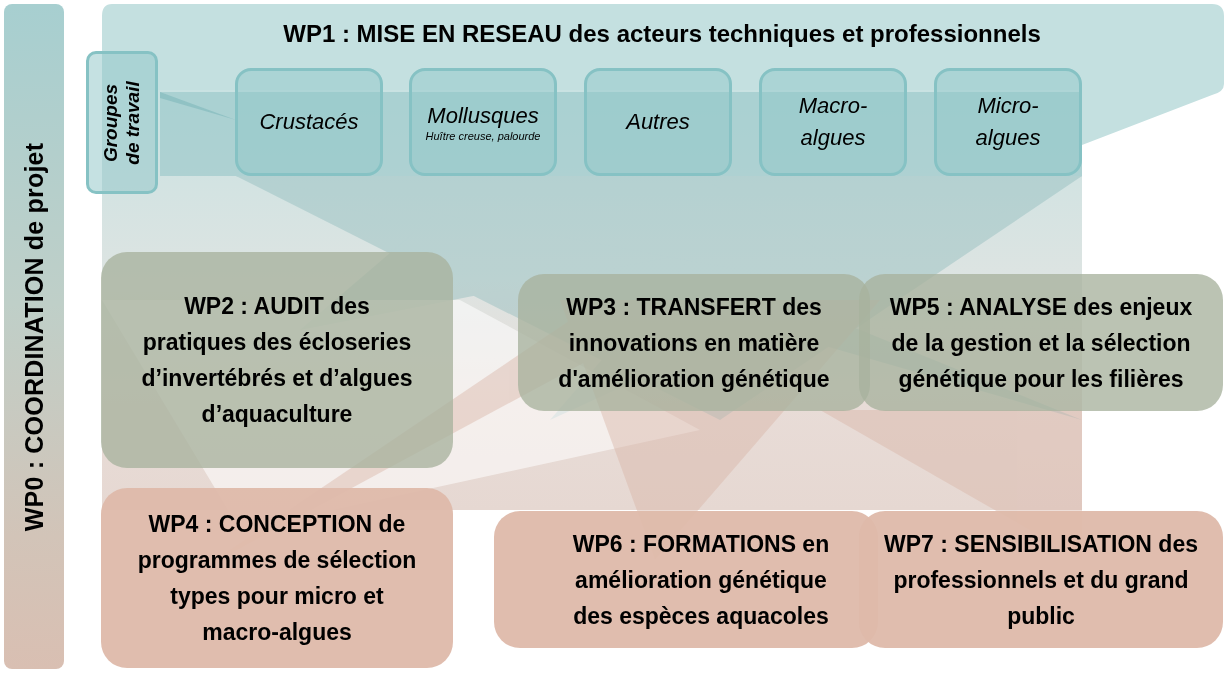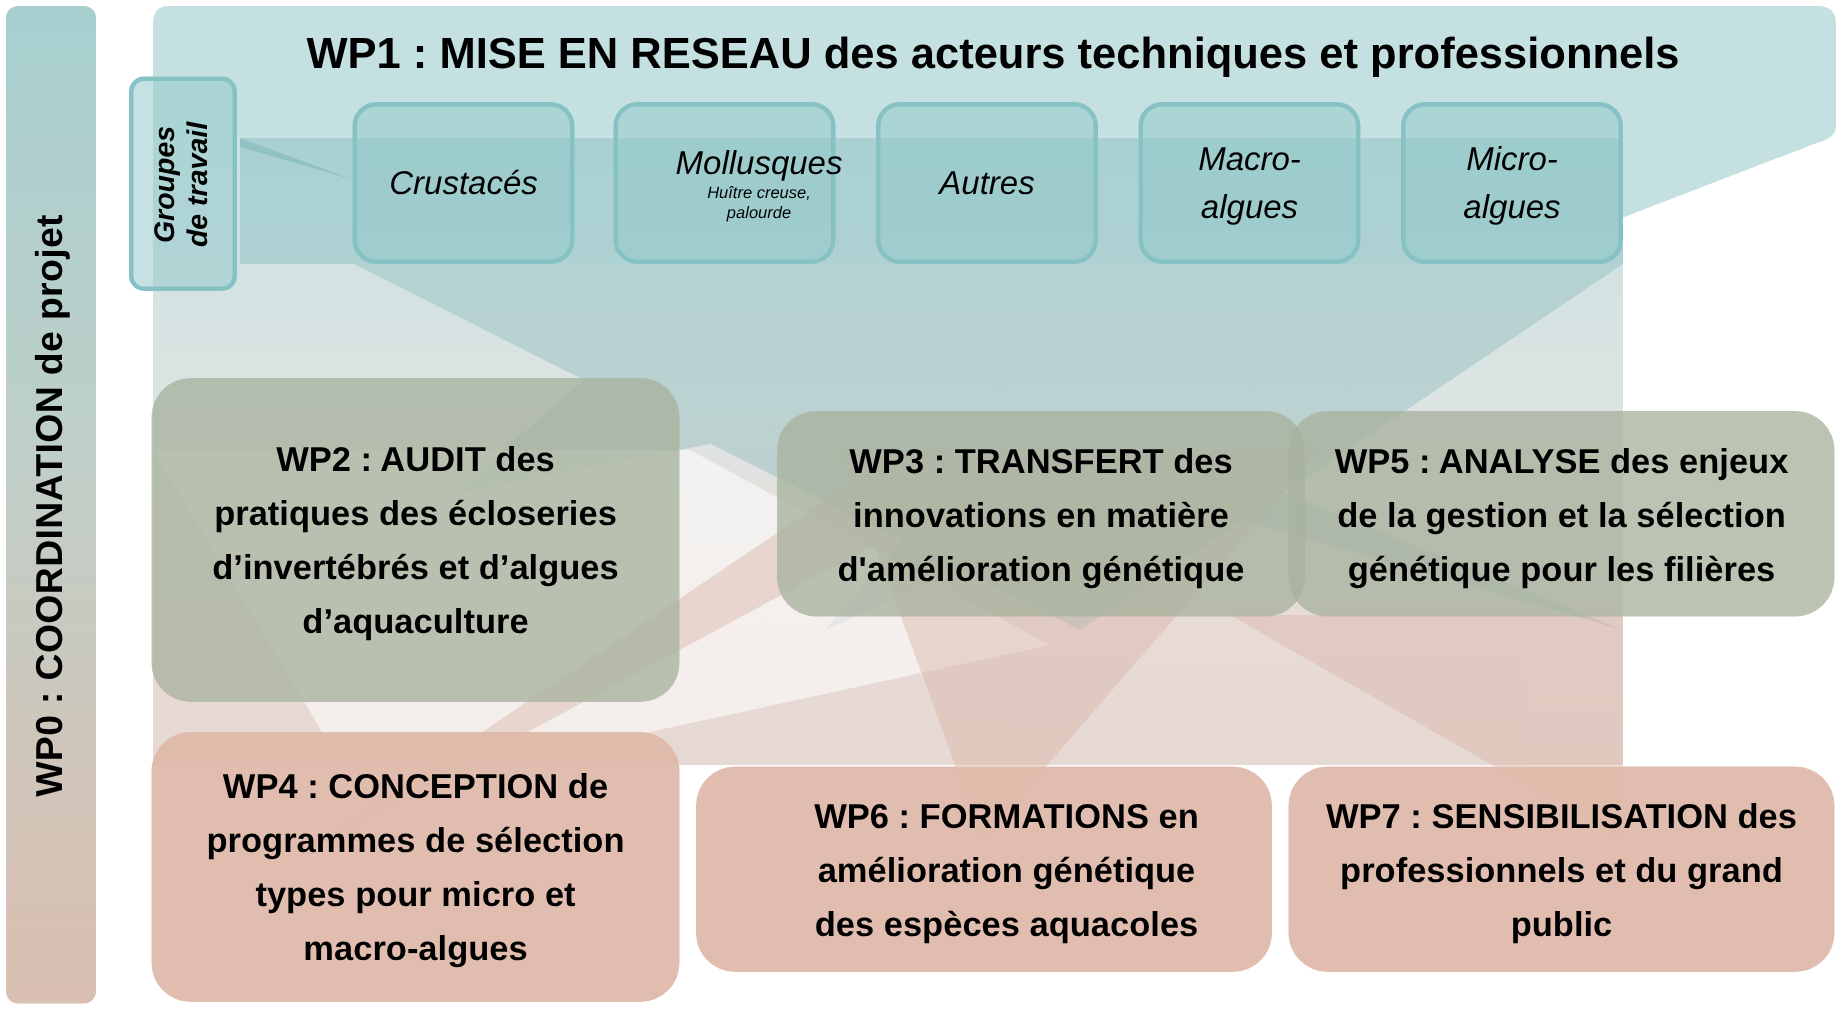--- a/index.html
+++ b/index.html
@@ -7,21 +7,21 @@
          font-family: "Liberation Sans", "DejaVu Sans", sans-serif; color: #000; }
   .bg-svg { position: absolute; left: 0; top: 0; width: 1229px; height: 673px; }
 
   .wp0 { position: absolute; left: 4px; top: 4px; width: 60px; height: 665px;
          border-radius: 8px;
          background: linear-gradient(to bottom, #a7cfd0 0%, #bfcfc8 45%, #d2c4b8 80%, #d9bfb2 100%); }
   .wp0-label { position: absolute; left: 50%; top: 50%; transform: translate(-50%,-50%) rotate(-90deg);
                white-space: nowrap; font-weight: bold; font-size: 25px; letter-spacing: 0.2px; }
 
   .wp1-title { position: absolute; left: 102px; top: 20px; width: 1120px; text-align: center;
-               font-weight: bold; font-size: 29px; }
+               font-weight: bold; font-size: 24px; }
 
   .groupes { position: absolute; left: 86px; top: 51px; width: 72px; height: 143px;
              border: 3px solid #86c2c4; border-radius: 10px; box-sizing: border-box;
              background: rgba(150, 200, 202, 0.55); }
   .groupes-label { position: absolute; left: 50%; top: 50%; transform: translate(-50%,-50%) rotate(-90deg);
                    white-space: nowrap; text-align: center; font-weight: bold; font-style: italic;
                    font-size: 19px; line-height: 22px; }
 
   .species { position: absolute; top: 68px; width: 148px; height: 108px; box-sizing: border-box;
              border: 3px solid #86c2c4; border-radius: 16px;
@@ -83,21 +83,21 @@
 <div class="groupes">
   <div class="groupes-label">
     <div>Groupes</div>
     <div>de travail</div>
   </div>
 </div>
 
 <div class="species" style="left:235px;">
   <div>Crustacés</div>
 </div>
-<div class="species" style="left:409px;padding-left:46px;">
+<div class="species" style="left:409px;">
   <div style="line-height:28px;">Mollusques</div>
   <div class="sub">Huître creuse, palourde</div>
 </div>
 <div class="species" style="left:584px;">
   <div>Autres</div>
 </div>
 <div class="species" style="left:759px;">
   <div>Macro-</div>
   <div>algues</div>
 </div>
@@ -130,21 +130,21 @@
 </div>
 
 <div class="wp wp-pink" style="left:101px; top:488px; width:352px; height:180px;">
   <div>
     <div>WP4 : CONCEPTION de</div>
     <div>programmes de sélection</div>
     <div>types pour micro et</div>
     <div>macro-algues</div>
   </div>
 </div>
-<div class="wp wp-pink" style="left:464px; top:511px; width:384px; height:137px;padding-left:40px;">
+<div class="wp wp-pink" style="left:494px; top:511px; width:384px; height:137px;padding-left:40px;">
   <div>
     <div>WP6 : FORMATIONS en</div>
     <div>amélioration génétique</div>
     <div>des espèces aquacoles</div>
   </div>
 </div>
 <div class="wp wp-pink" style="left:859px; top:511px; width:364px; height:137px;align-items:center;">
   <div>
     <div>WP7 : SENSIBILISATION des</div>
     <div>professionnels et du grand</div>

